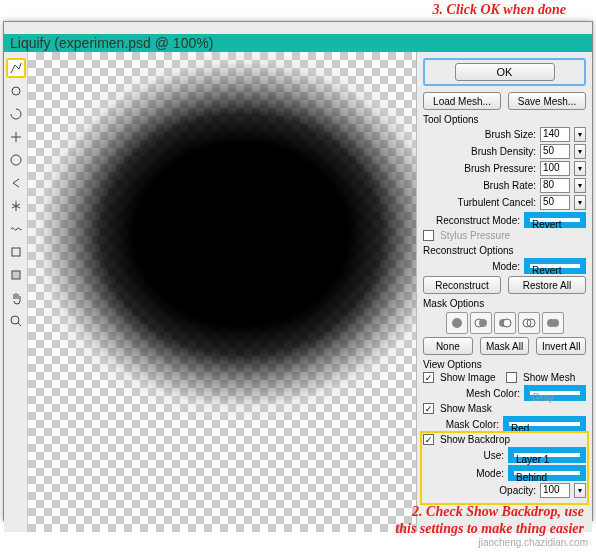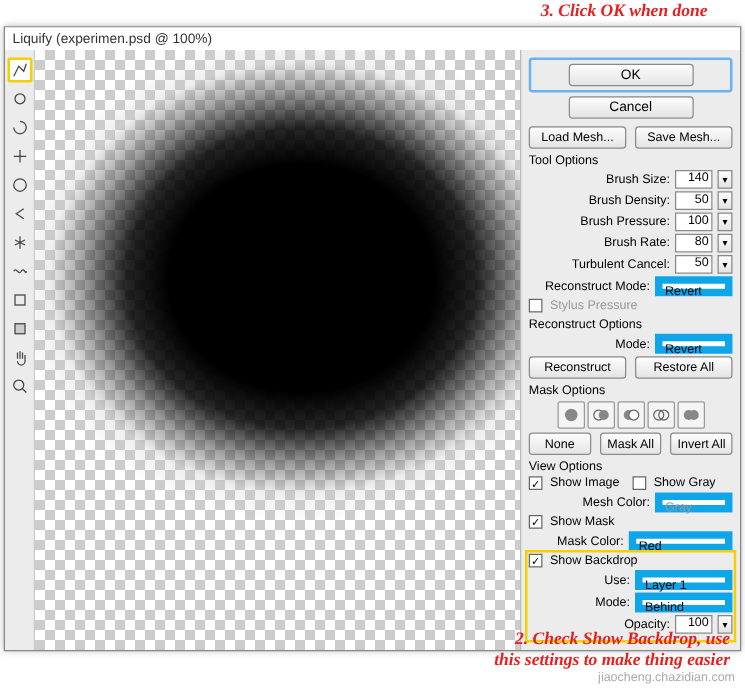--- a/index.html
+++ b/index.html
@@ -1,35 +1,35 @@
 <!DOCTYPE html>
 <html><head>
 <meta charset="utf-8">
 <style>
 * { box-sizing: border-box; font-family: Tahoma, Arial, sans-serif; font-size: 11px; }
 body { margin: 0; background: #fff; width: 596px; height: 552px; position: relative; }
 .annot { position: absolute; color: #e62020; font-family: 'Comic Sans MS', cursive; font-size: 14px; font-style: italic; font-weight: bold; z-index: 100; }
 .dialog { position: absolute; left: 3px; top: 21px; width: 590px; height: 500px; background: #ececec; border: 1px solid #888; box-shadow: 0 0 6px rgba(0,0,0,0.3); }
-.titlebar { height: 18px; background: #ffffff; line-height: 18px; padding-left: 6px; color: #333; font-size: 11px; }
+.titlebar { height: 18px; background: #14b8a6; line-height: 18px; padding-left: 6px; color: #333; font-size: 14px; margin-top: 12px; }
 .content { display: flex; height: calc(100% - 18px); }
 .tools { width: 24px; background: #ececec; padding: 6px 2px; display: flex; flex-direction: column; gap: 3px; align-items: center; border-right: 1px solid #ccc; }
 .tool { width: 20px; height: 20px; display: flex; align-items: center; justify-content: center; border: 1px solid transparent; }
 .tool.sel { border: 2px solid #f4d000; background: #fff; border-radius: 2px; }
 .canvas { flex: 1; position: relative; background-image: 
   linear-gradient(45deg,#ccc 25%,transparent 25%),linear-gradient(-45deg,#ccc 25%,transparent 25%),
   linear-gradient(45deg,transparent 75%,#ccc 75%),linear-gradient(-45deg,transparent 75%,#ccc 75%);
   background-size: 16px 16px; background-position: 0 0,0 8px,8px -8px,-8px 0; background-color: #fff; overflow: hidden; }
 .smoke { position: absolute; inset: 0; background: radial-gradient(ellipse 280px 240px at 55% 38%, #000 38%, rgba(0,0,0,0.85) 50%, rgba(60,60,60,0.5) 62%, rgba(200,200,200,0.3) 72%, transparent 82%); }
 .panel { width: 176px; background: #ececec; border-left: 1px solid #bbb; padding: 6px 6px 6px 6px; overflow: hidden; }
 .btn { display: inline-block; background: linear-gradient(#fdfdfd,#e4e4e4); border: 1px solid #8a8a8a; border-radius: 3px; text-align: center; padding: 2px 0; height: 18px; line-height: 13px; }
 .btn.big { width: 100px; margin: 2px auto; display: block; }
 .btn.sm { width: 76px; font-size: 10px; }
 .row { display: flex; align-items: center; gap: 4px; margin: 2px 0; }
 .lbl { flex: 1; text-align: right; font-size: 10px; }
-.fld { width: 30px; height: 15px; border: 1px solid #888; background: #fff; text-align: right; padding: 0 2px; font-size: 10px; }
+.fld { width: 30px; height: 15px; border: 1px solid #888; background: #fff; text-align: left; padding: 0 2px; font-size: 10px; }
 .dd { width: 12px; height: 15px; border: 1px solid #888; background: linear-gradient(#fdfdfd,#e4e4e4); text-align: center; font-size: 8px; line-height: 13px; }
 .sel-fld { height: 16px; border: 6px solid #0ea5e9; background: #fff; font-size: 10px; padding: 0 2px; line-height: 14px; }
 .sect { font-size: 10px; margin: 4px 0 2px 0; }
 .chk { width: 11px; height: 11px; border: 1px solid #666; display: inline-flex; align-items: center; justify-content: center; font-size: 9px; background: #fff; margin-right: 2px; }
 .hilite { outline: 2px solid #f4d000; outline-offset: 1px; padding-bottom: 2px; }
 .iconbar { display: flex; gap: 2px; justify-content: center; margin: 3px 0; }
 .iconbtn { width: 22px; height: 22px; border: 1px solid #999; background: #f5f5f5; border-radius: 2px; display:flex;align-items:center;justify-content:center; }
 .btnrow { display: flex; gap: 7px; justify-content: space-between; margin: 2px 0; }
 .btnrow .btn { flex: 1; font-size: 10px; }
 .wmark { position: absolute; right: 8px; bottom: 4px; color: #aaa; font-size: 10px; z-index: 200; }
@@ -108,21 +108,20 @@
 
     <div class="canvas">
       <div class="smoke"></div>
     </div>
 
     <div class="panel">
       <div style="text-align:center">
         <div style="border:2px solid #6bb2f0;border-radius:3px;padding:1px;margin-bottom:3px">
             <div class="btn big">OK</div>
           </div>
-        <div class="btn big">Cancel</div>
       </div>
       <div class="btnrow" style="margin-top:6px">
         <div class="btn sm">Load Mesh...</div>
         <div class="btn sm">Save Mesh...</div>
       </div>
 
       <div class="sect">Tool Options</div>
       <div class="row">
           <span class="lbl">Brush Size:</span>
           <span class="fld">140</span>
@@ -203,21 +202,21 @@
         <div class="btn">None</div>
         <div class="btn">Mask All</div>
         <div class="btn">Invert All</div>
       </div>
 
       <div class="sect">View Options</div>
       <div class="row">
           <span class="chk">✓</span>
           <span style="font-size:10px;width:62px">Show Image</span>
           <span class="chk"></span>
-          <span style="font-size:10px">Show Gray</span>
+          <span style="font-size:10px">Show Mesh</span>
         </div>
       <div class="row">
           <span class="lbl">Mesh Color:</span>
           <span class="sel-fld" style="width:62px;color:#999">Gray</span>
         </div>
       <div class="row">
           <span class="chk">✓</span>
           <span style="font-size:10px">Show Mask</span>
         </div>
       <div class="row">

